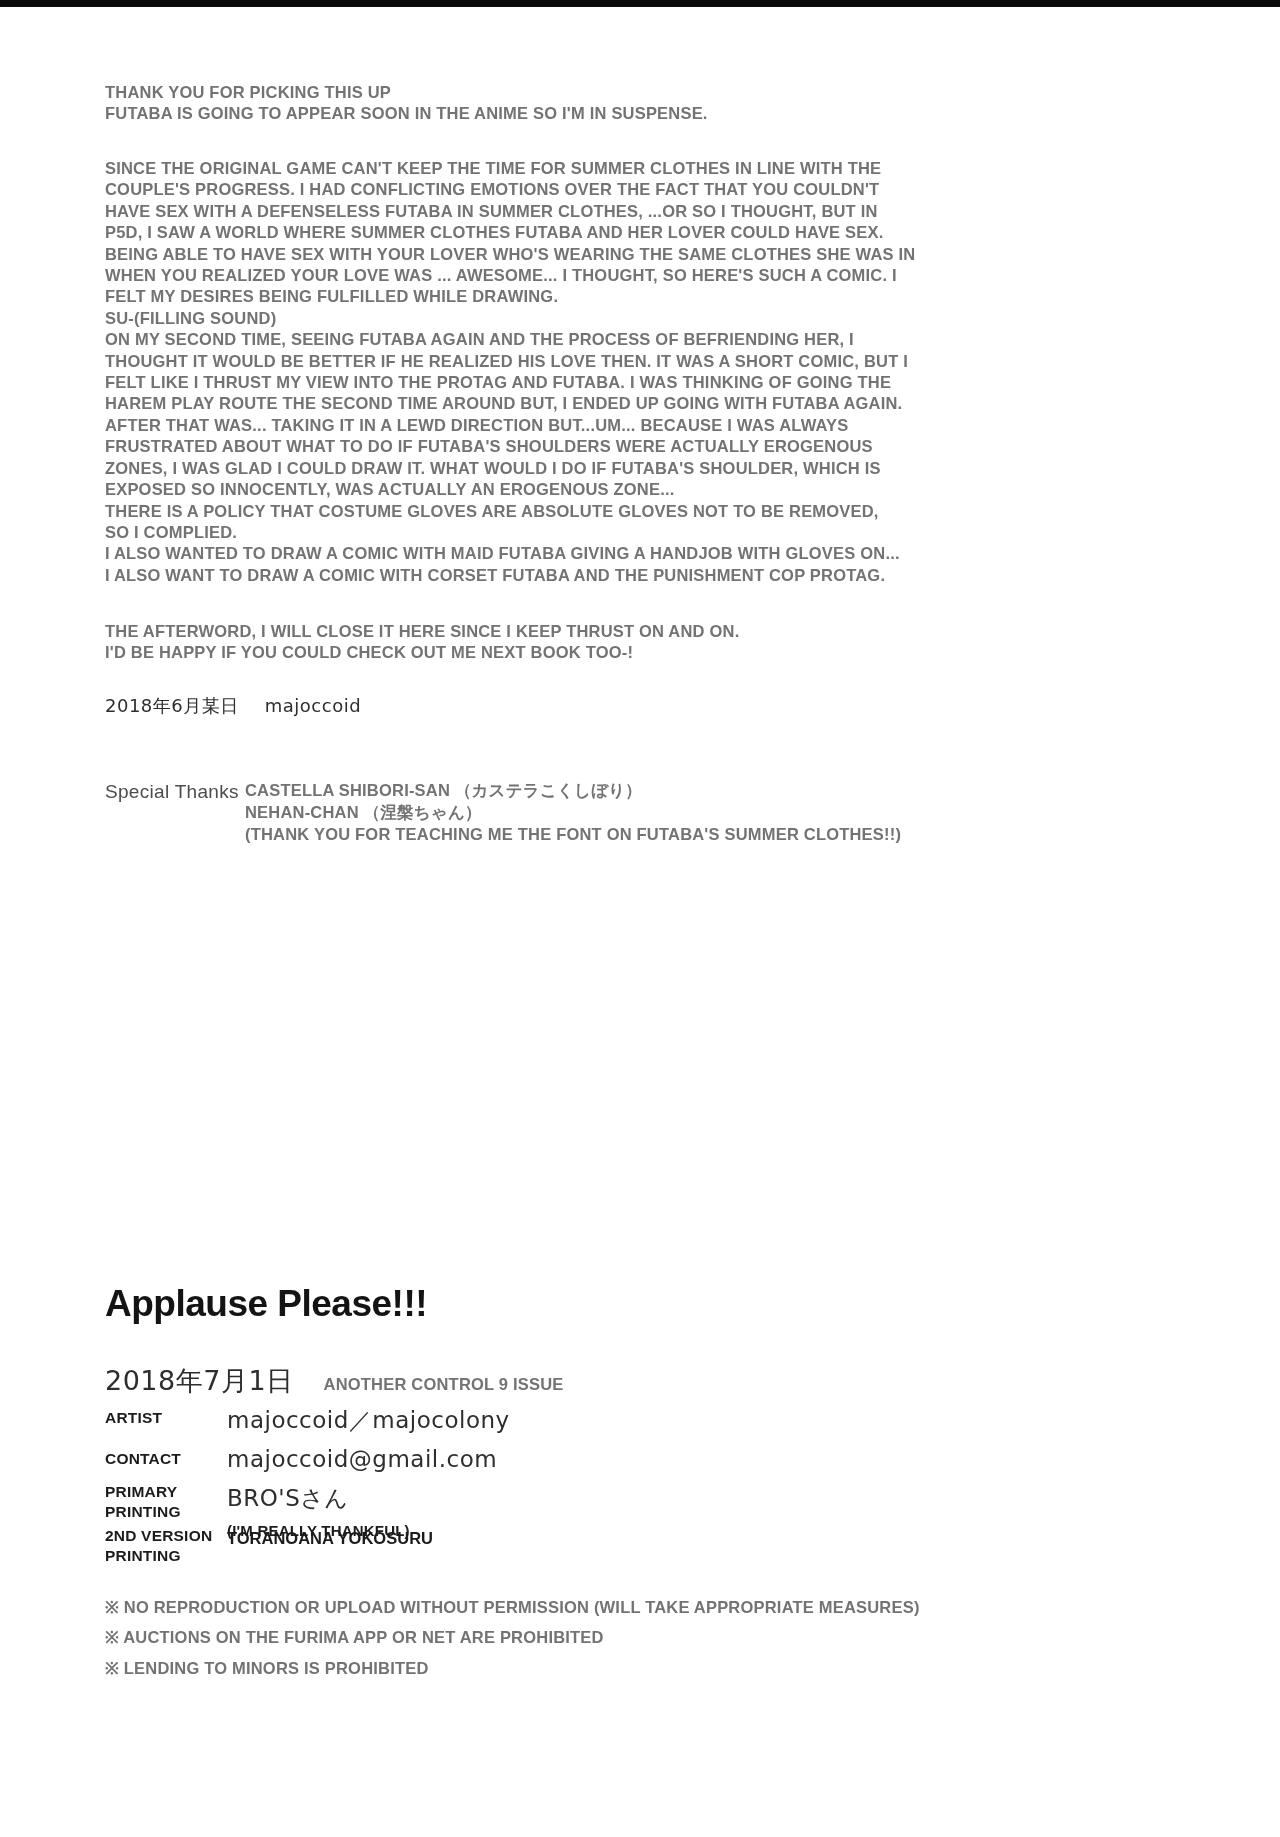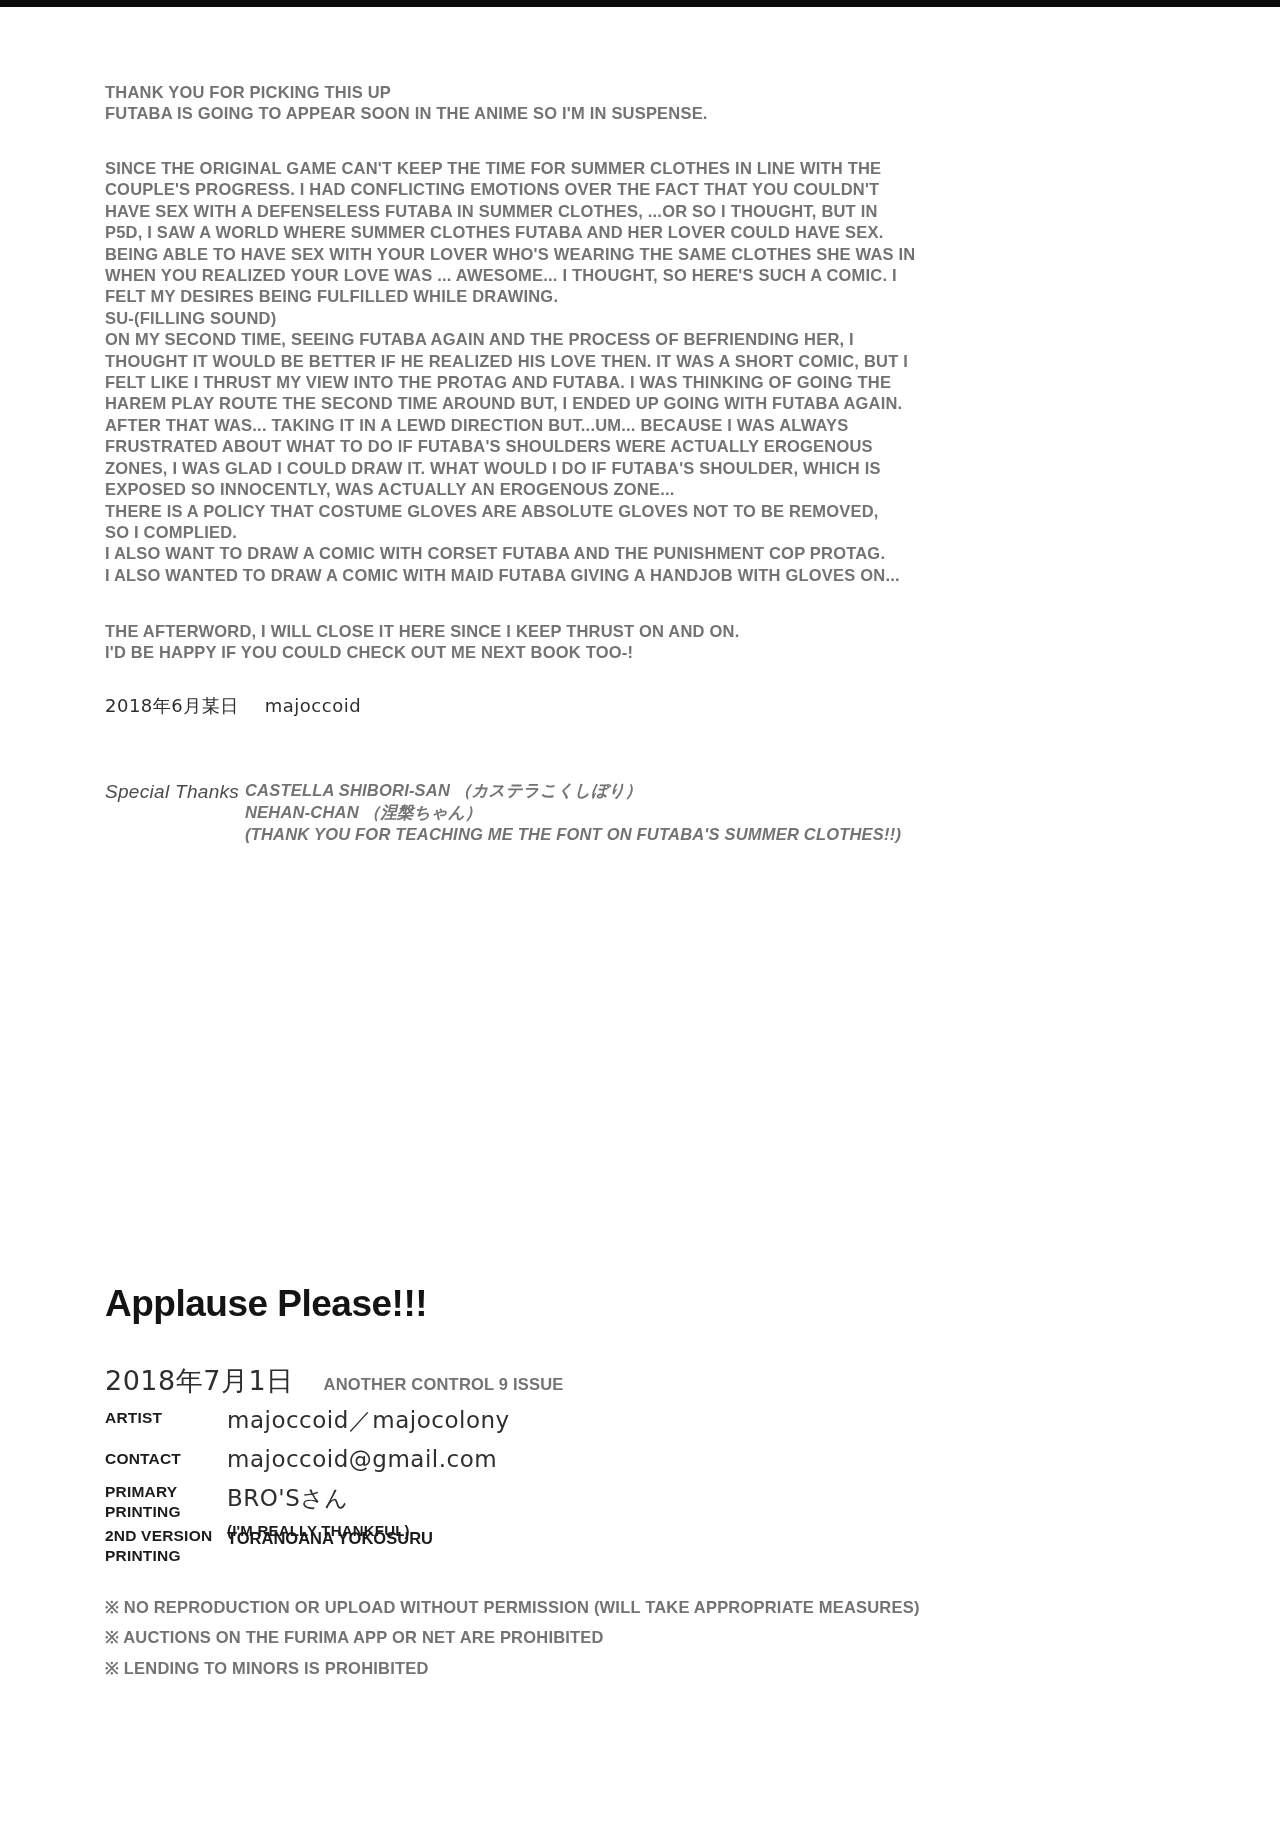--- a/index.html
+++ b/index.html
@@ -32,21 +32,21 @@
     font-family:"DejaVu Sans",sans-serif;
     font-weight:normal;
     color:#2e2e2e;
     letter-spacing:0.5px;
   }
   .date-line{
     top:694px;
     font-size:18px;
     display:flex;gap:26px;align-items:baseline;
   }
-  .special{top:780px;display:flex;align-items:flex-start;font-style:italic;}
+  .special{top:780px;display:flex;align-items:flex-start;}
   .special-label{
     font-family:"Liberation Sans",sans-serif;
     font-size:19px;color:#4c4c4c;letter-spacing:0.3px;
     width:140px;flex:0 0 140px;
     padding-top:1px;
   }
   .special-lines{margin-left:0px;}
   .special-lines .tline{margin-bottom:0.4px;}
   .title{
     top:1283px;
@@ -103,22 +103,22 @@
     <div class="tline">ON MY SECOND TIME, SEEING FUTABA AGAIN AND THE PROCESS OF BEFRIENDING HER, I</div>
     <div class="tline">THOUGHT IT WOULD BE BETTER IF HE REALIZED HIS LOVE THEN. IT WAS A SHORT COMIC, BUT I</div>
     <div class="tline">FELT LIKE I THRUST MY VIEW INTO THE PROTAG AND FUTABA. I WAS THINKING OF GOING THE</div>
     <div class="tline">HAREM PLAY ROUTE THE SECOND TIME AROUND BUT, I ENDED UP GOING WITH FUTABA AGAIN.</div>
     <div class="tline">AFTER THAT WAS... TAKING IT IN A LEWD DIRECTION BUT...UM... BECAUSE I WAS ALWAYS</div>
     <div class="tline">FRUSTRATED ABOUT WHAT TO DO IF FUTABA'S SHOULDERS WERE ACTUALLY EROGENOUS</div>
     <div class="tline">ZONES, I WAS GLAD I COULD DRAW IT. WHAT WOULD I DO IF FUTABA'S SHOULDER, WHICH IS</div>
     <div class="tline">EXPOSED SO INNOCENTLY, WAS ACTUALLY AN EROGENOUS ZONE...</div>
     <div class="tline">THERE IS A POLICY THAT COSTUME GLOVES ARE ABSOLUTE GLOVES NOT TO BE REMOVED,</div>
     <div class="tline">SO I COMPLIED.</div>
+    <div class="tline">I ALSO WANTED TO DRAW A COMIC WITH MAID FUTABA GIVING A HANDJOB WITH GLOVES ON...</div>
     <div class="tline">I ALSO WANT TO DRAW A COMIC WITH CORSET FUTABA AND THE PUNISHMENT COP PROTAG.</div>
-    <div class="tline">I ALSO WANTED TO DRAW A COMIC WITH MAID FUTABA GIVING A HANDJOB WITH GLOVES ON...</div>
   </div>
 
 <div class="block comic" style="top:621px;">
     <div class="tline">THE AFTERWORD, I WILL CLOSE IT HERE SINCE I KEEP THRUST ON AND ON.</div>
     <div class="tline">I'D BE HAPPY IF YOU COULD CHECK OUT ME NEXT BOOK TOO-!</div>
   </div>
 
 <div class="block date-line">
   <span class="thin">2018年6月某日</span>
   <span class="thin">majoccoid</span>

